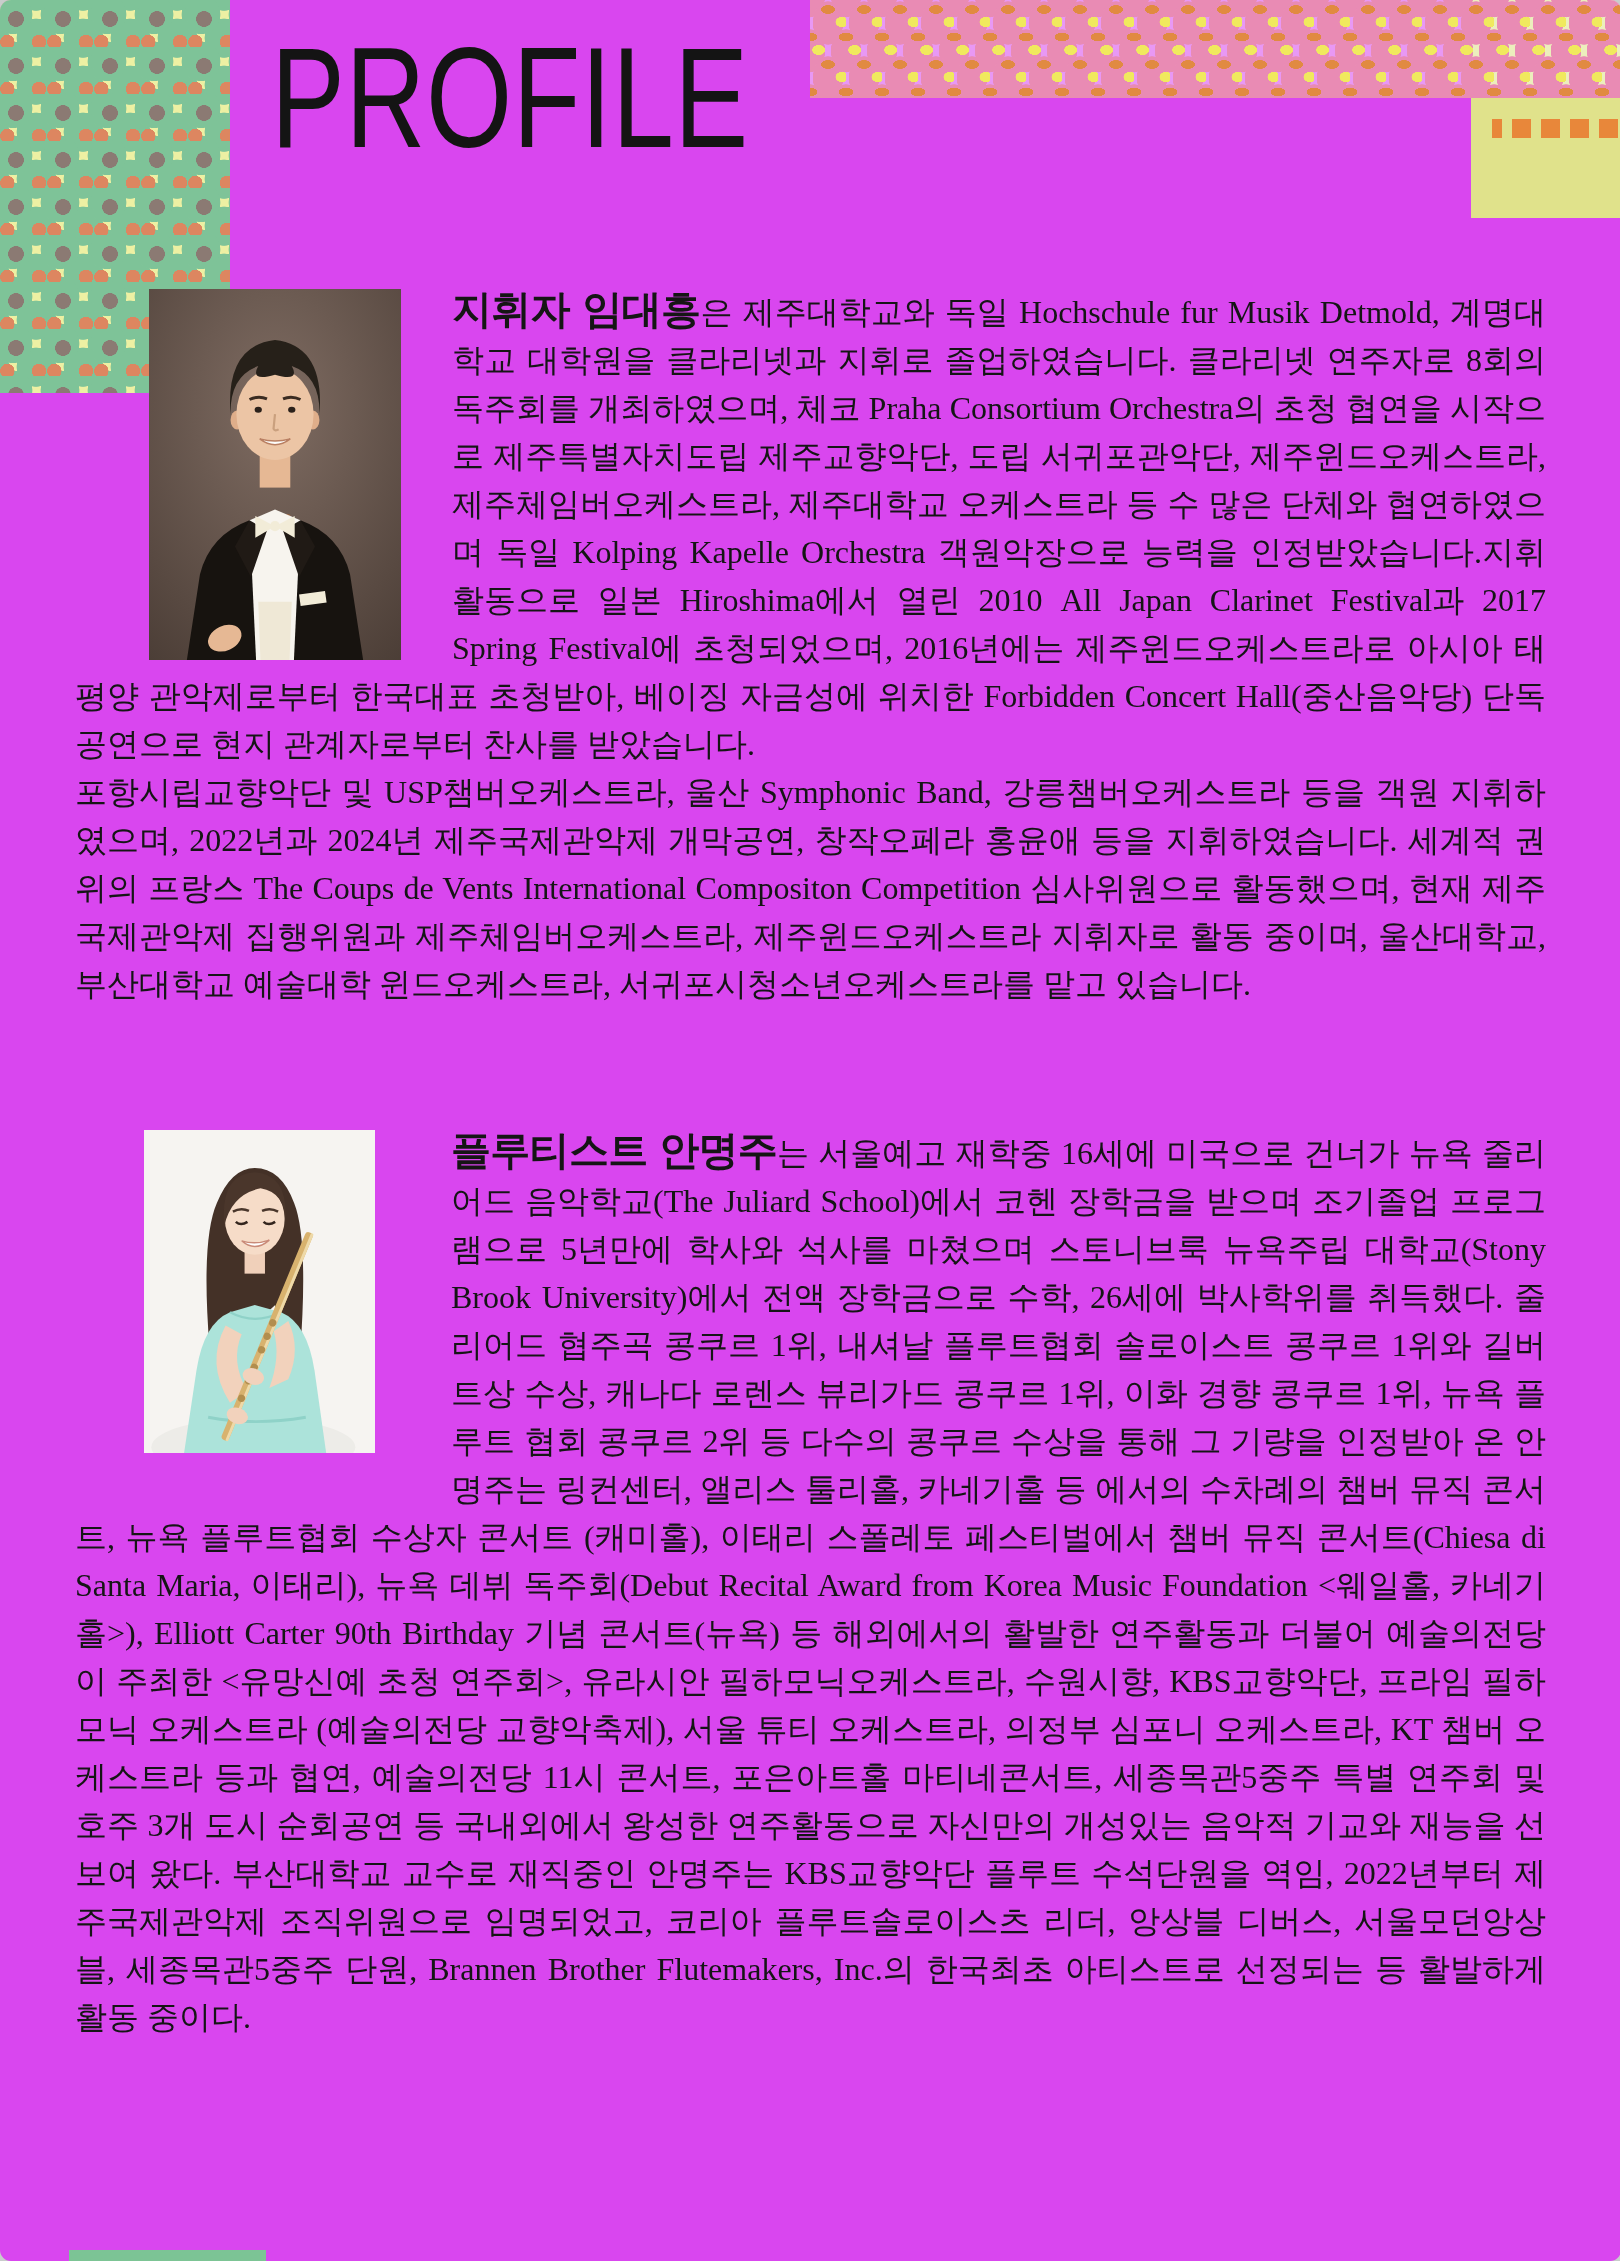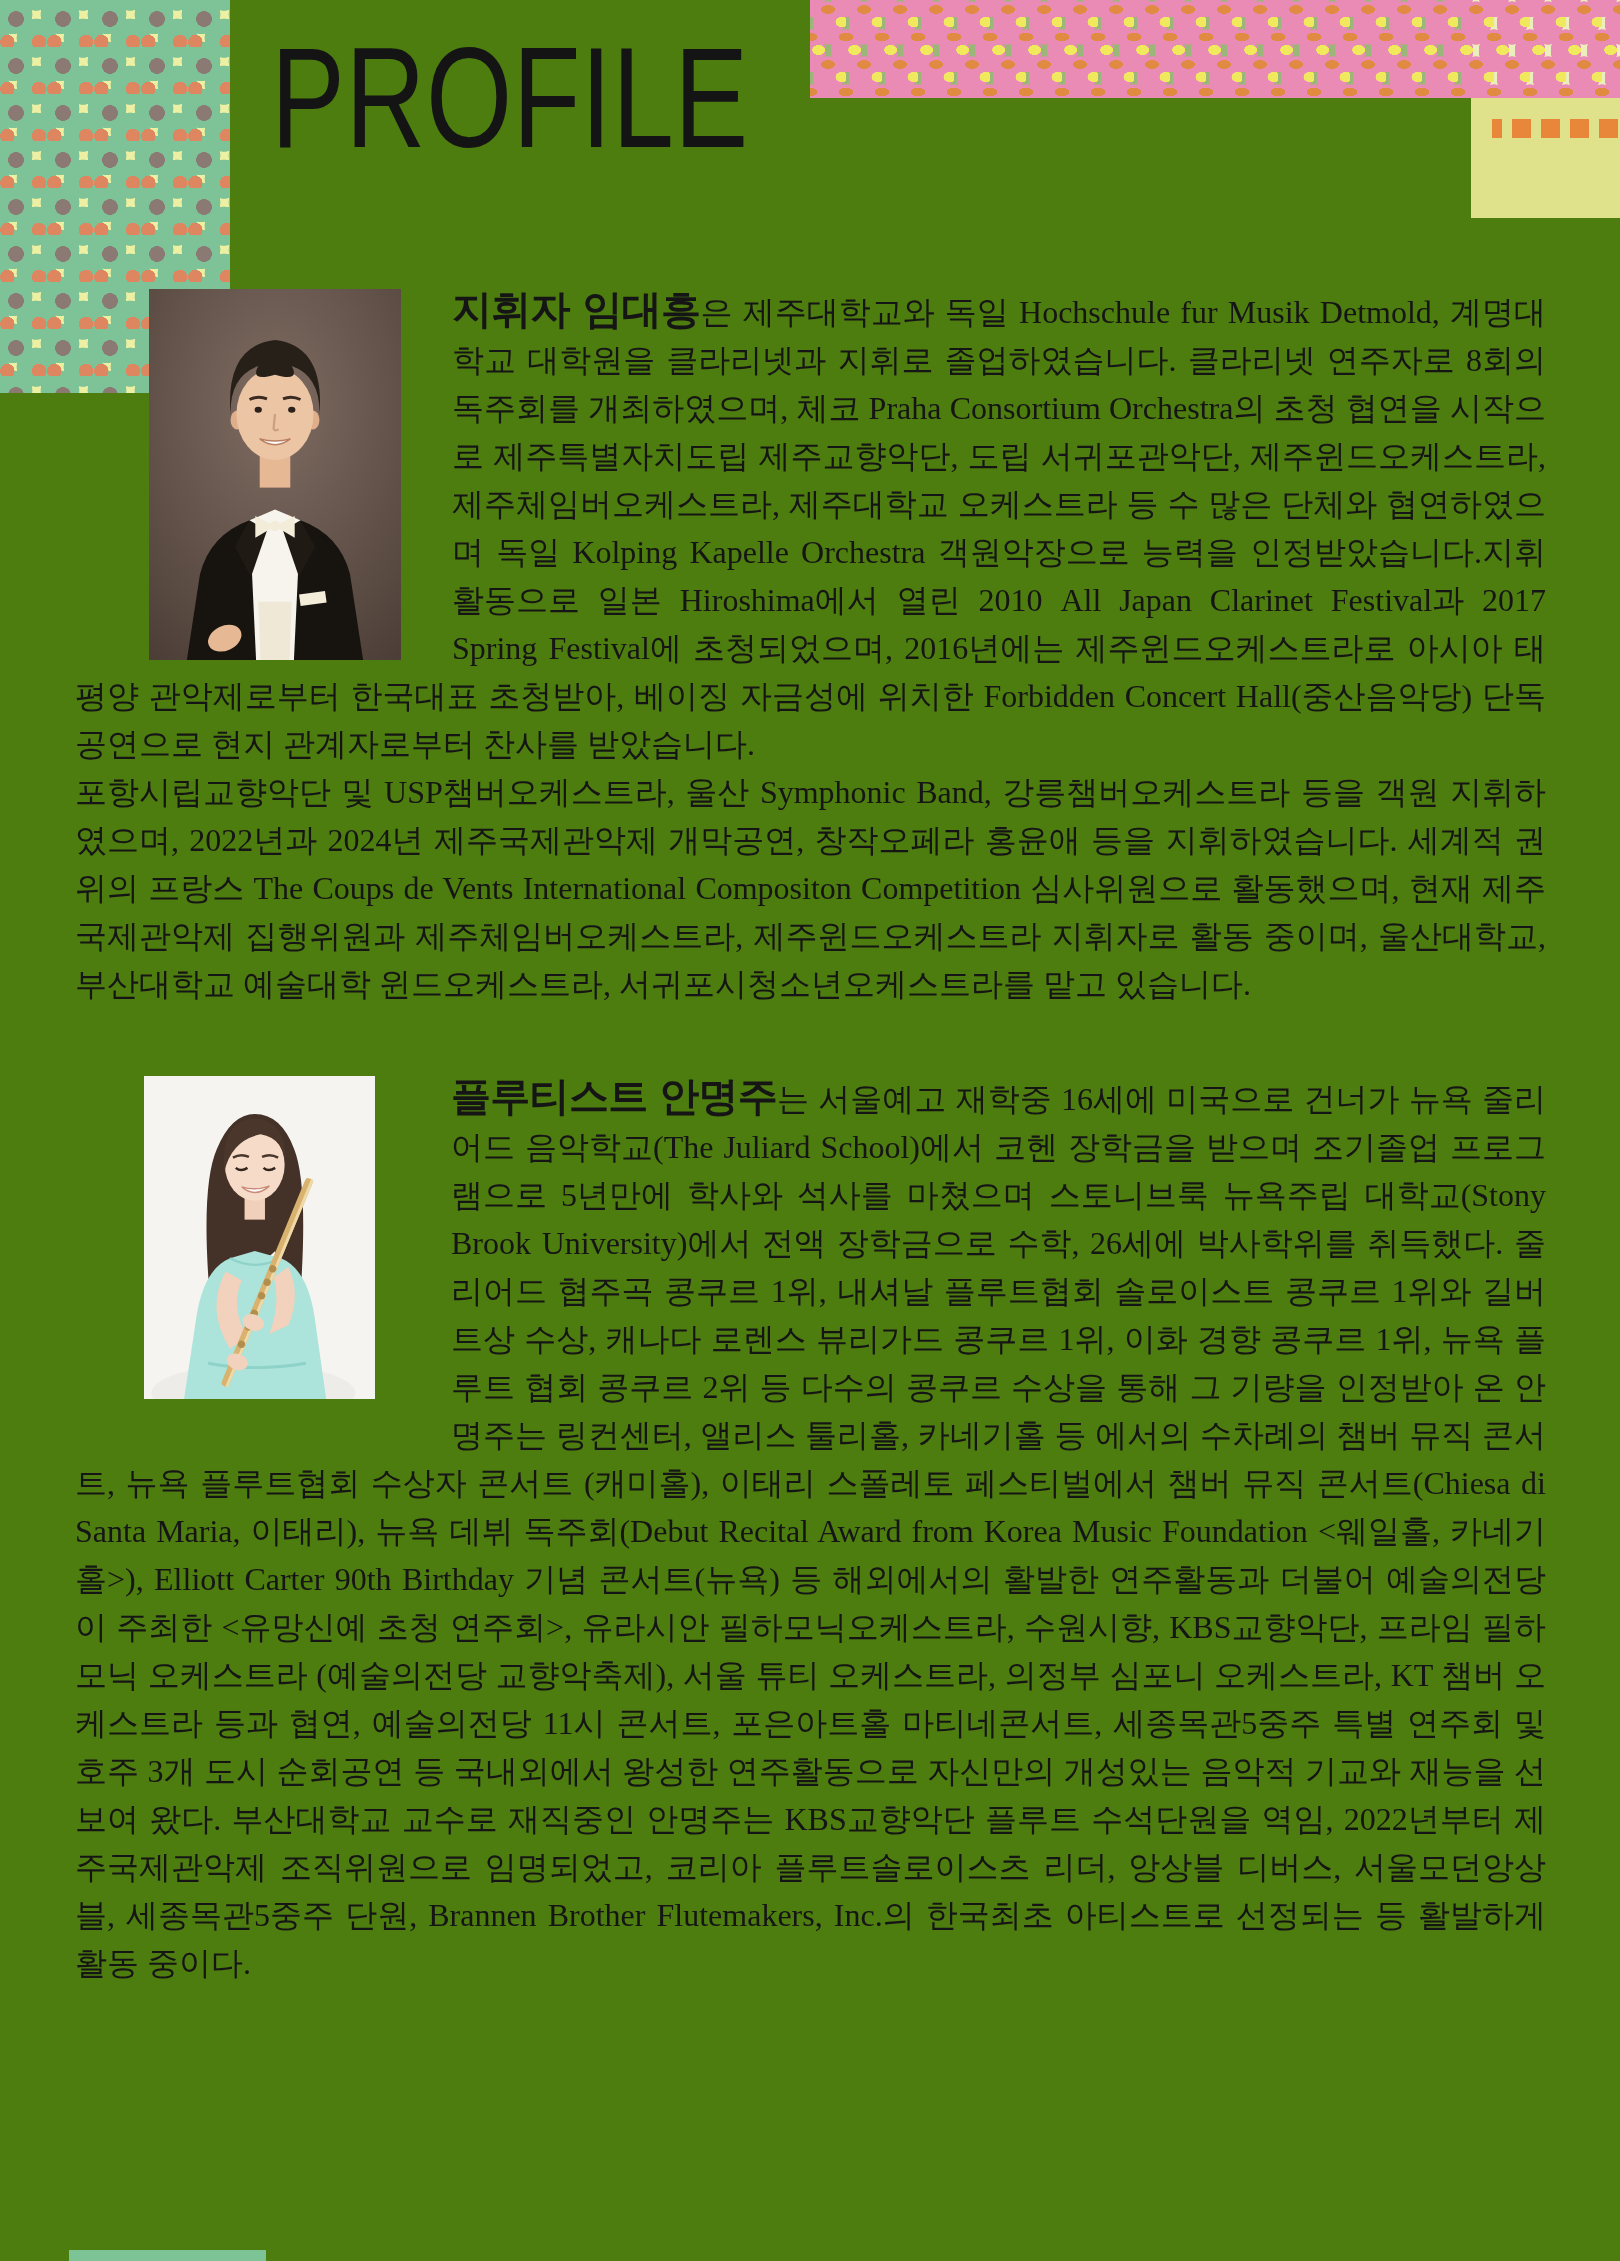--- a/index.html
+++ b/index.html
@@ -1,23 +1,24 @@
 <!DOCTYPE html>
 <html style="font-size:11.6px"><head>
 <meta charset="utf-8">
 <style>
   html,body{margin:0;padding:0;}
   body{background:#c8cdcb;}
   .page{
     position:relative;
     width:1621px;height:2261px;
-    background:#4d7c0f;
+    background:#d946ef;
     overflow:hidden;
     font-family:"Liberation Serif","DejaVu Serif",serif;
     color:#121212;
+    border-radius:11px;
   }
   .deco{position:absolute;}
   
   .green-pattern{
     left:0;top:0;width:230px;height:393px;
     background-color:#edf0a3;
     background-image:
       radial-gradient(circle 8px at 16px 19px, #8b7a73 97%, transparent 100%),
       radial-gradient(circle 7.3px at 39px 42px, #dd8660 97%, transparent 100%),
       radial-gradient(circle 7.3px at 7.3px 42px, #dd8660 97%, transparent 100%),
@@ -69,21 +70,21 @@
     letter-spacing:0.7px;
     transform:scaleX(0.78);
     transform-origin:left top;
     color:#141414;
   }
   
   .content{
     position:absolute;left:75px;top:285px;width:1471px;
   }
   .profile::after{content:"";display:block;clear:both;}
-  .profile-second{margin-top:64px;}
+  .profile-second{margin-top:118px;}
   .bio{
     margin:0;
     font-size:32px;line-height:48px;
     text-align:justify;
     color:#151515;
   }
   .pname{
     font-family:"Liberation Sans","DejaVu Sans",sans-serif;
     font-weight:900;
     font-size:40px;

